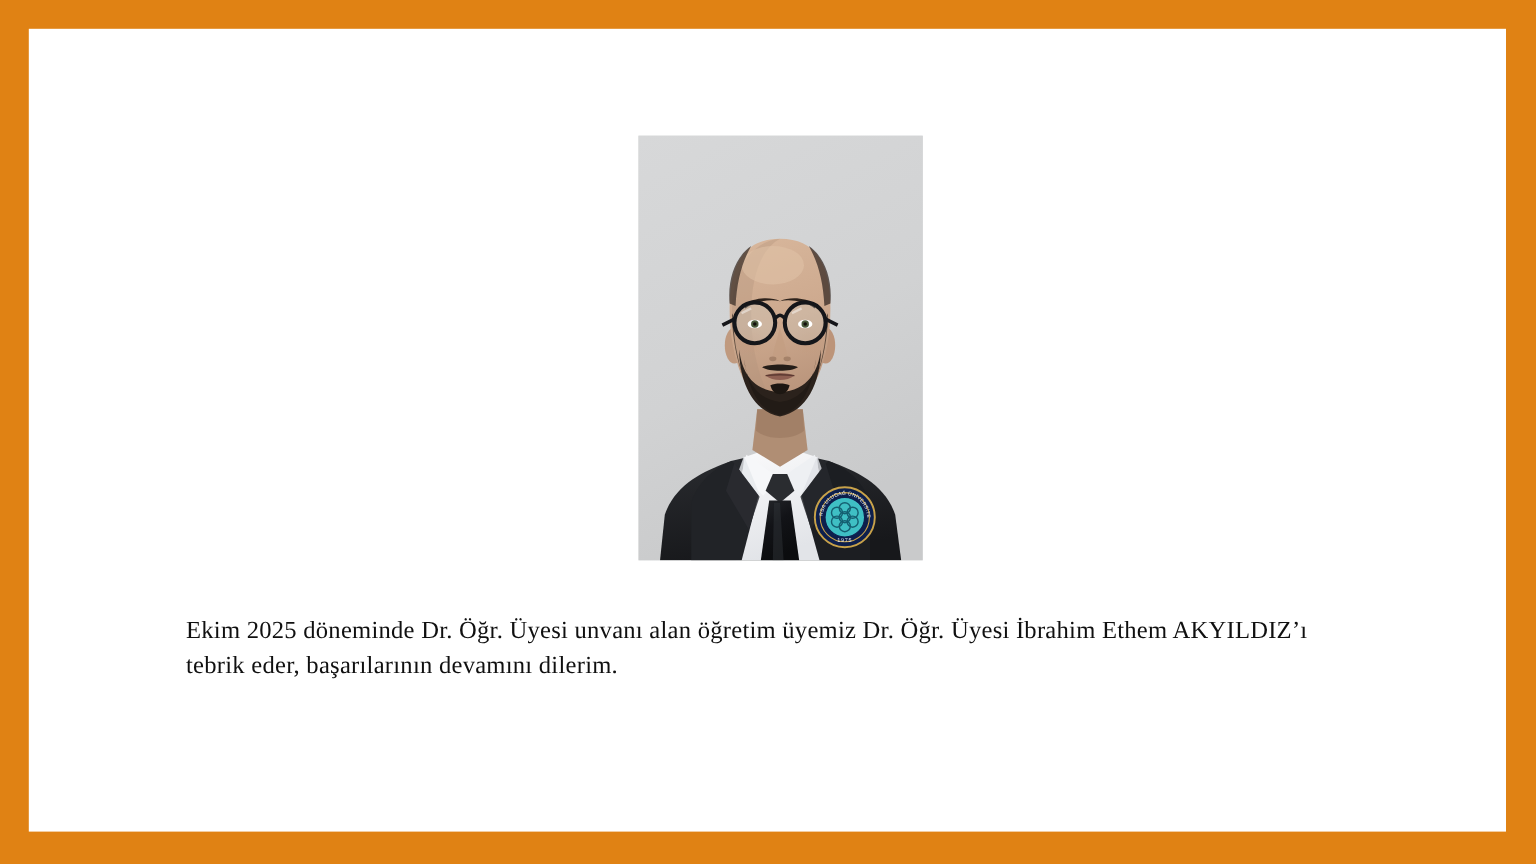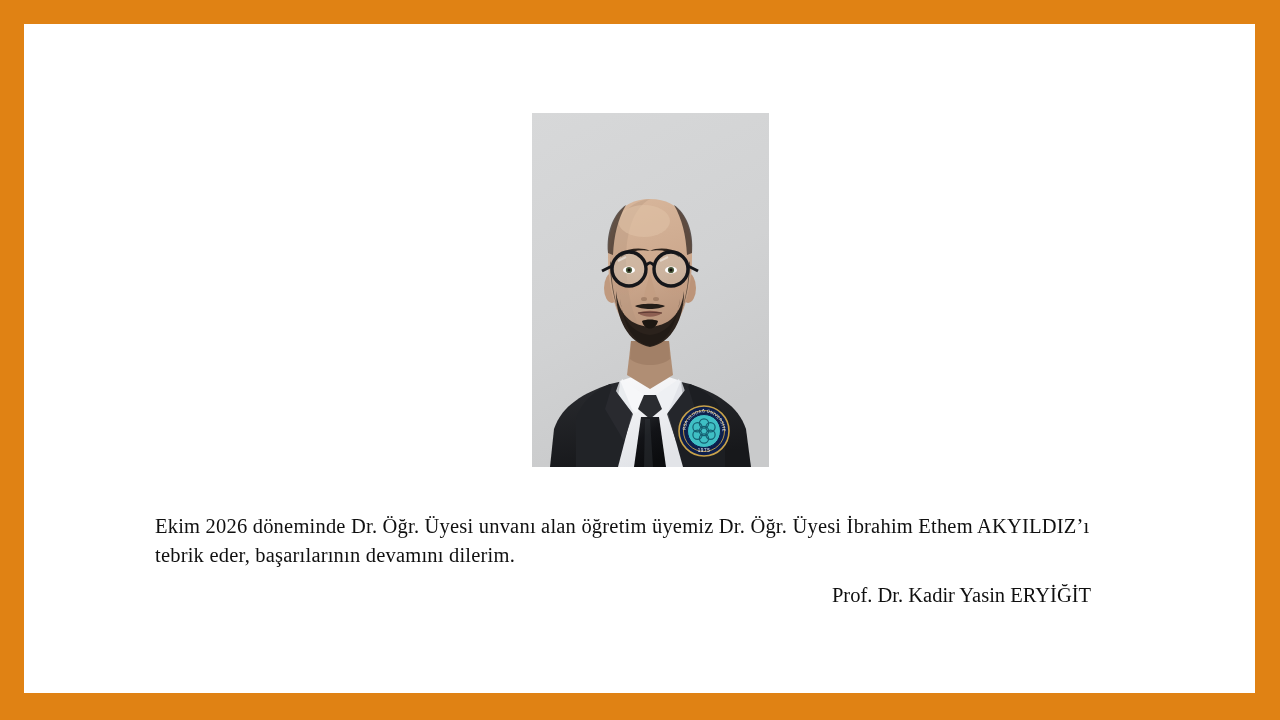--- a/index.html
+++ b/index.html
@@ -215,21 +215,20 @@
             <path id="badgeArc" d="M -18.5 0 A 18.5 18.5 0 0 1 18.5 0" fill="none"></path>
             <text font-family="'Liberation Sans', sans-serif" font-size="4.1" fill="#e9eef6" letter-spacing="0.25">
               <textPath href="#badgeArc" startOffset="50%" text-anchor="middle">BURSA ULUDAĞ ÜNİVERSİTESİ</textPath>
             </text>
             <text x="0" y="21" font-family="'Liberation Sans', sans-serif" font-size="4.6" fill="#e9eef6" text-anchor="middle" letter-spacing="0.6">1975</text>
           </g>
         </g>
       </svg>
     </div>
 
-    <p class="message"><span>Ekim 2026 döneminde Dr. Öğr. Üyesi unvanı alan öğretim üyemiz Dr. Öğr. Üyesi İbrahim Ethem</span>
+    <p class="message"><span>Ekim 2025 döneminde Dr. Öğr. Üyesi unvanı alan öğretim üyemiz Dr. Öğr. Üyesi İbrahim Ethem</span>
       <span>AKYILDIZ’ı tebrik eder, başarılarının devamını dilerim.</span></p>
 
     <div class="signature">
-      <span class="sig-line">Prof. Dr. Kadir Yasin ERYİĞİT</span>
     </div>
 
   </div>
 </div>
 
 </body></html>

